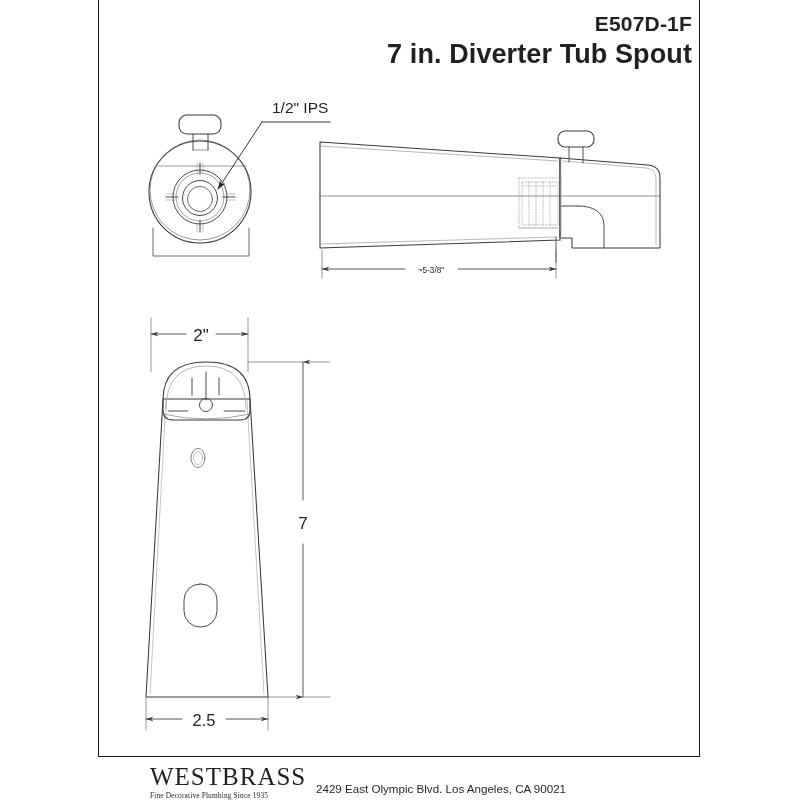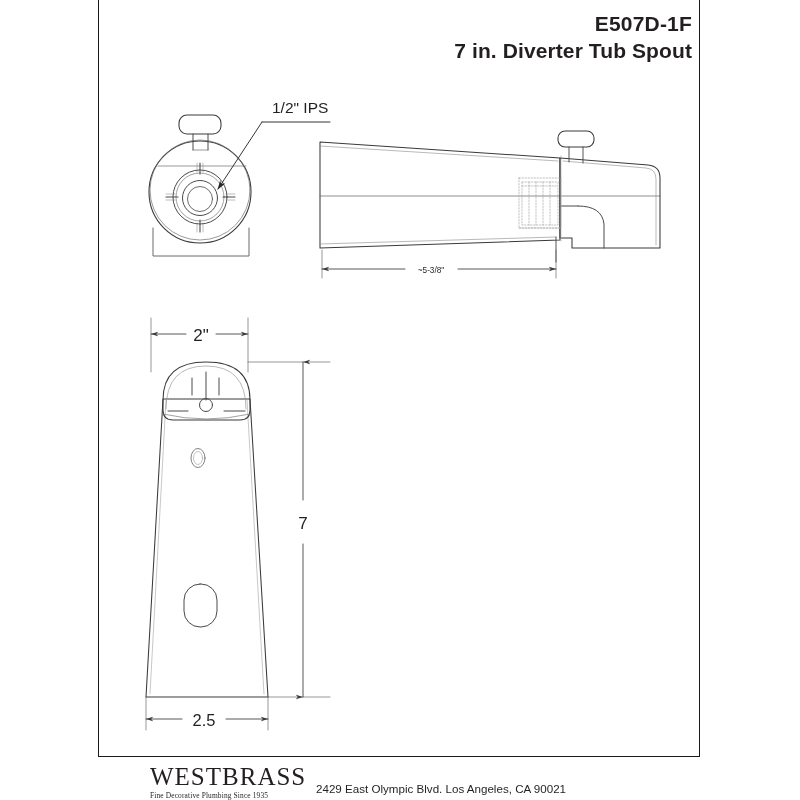--- a/index.html
+++ b/index.html
@@ -46,21 +46,21 @@
   }
   .title-code {
     font-size: 21px;
     font-weight: 700;
     letter-spacing: 0.2px;
     line-height: 1.16;
     color: #231f20;
     text-align: right;
   }
   .title-name {
-    font-size: 21px;
+    font-size: 27px;
     font-weight: 700;
     letter-spacing: 0.1px;
     line-height: 1.2;
     margin-top: 2px;
     color: #231f20;
   }
   .title-sub {
     font-size: 9.5px;
     font-weight: 700;
     letter-spacing: 0.1px;

